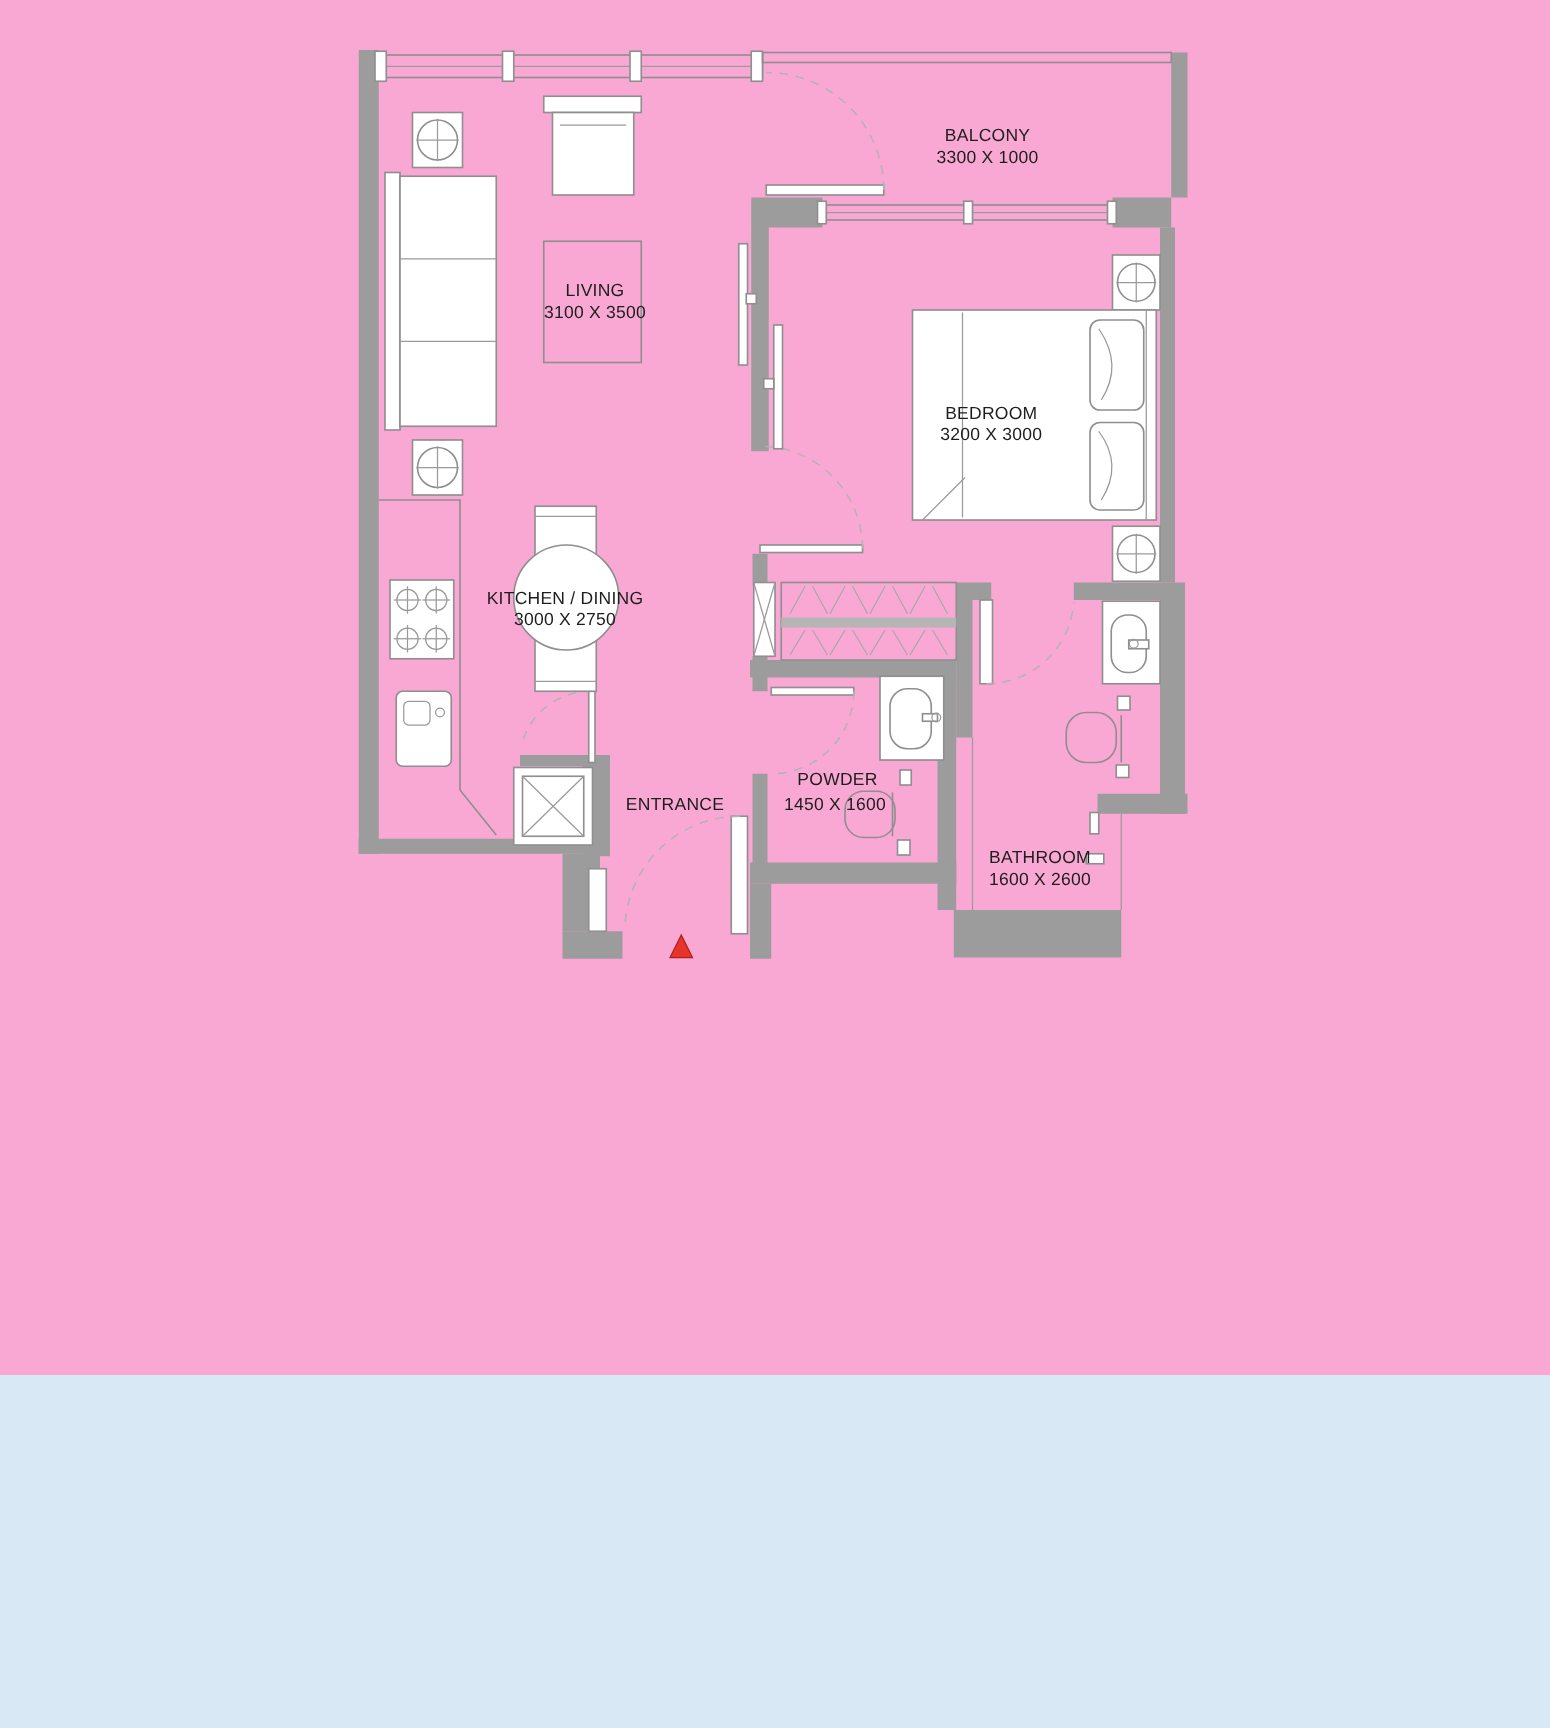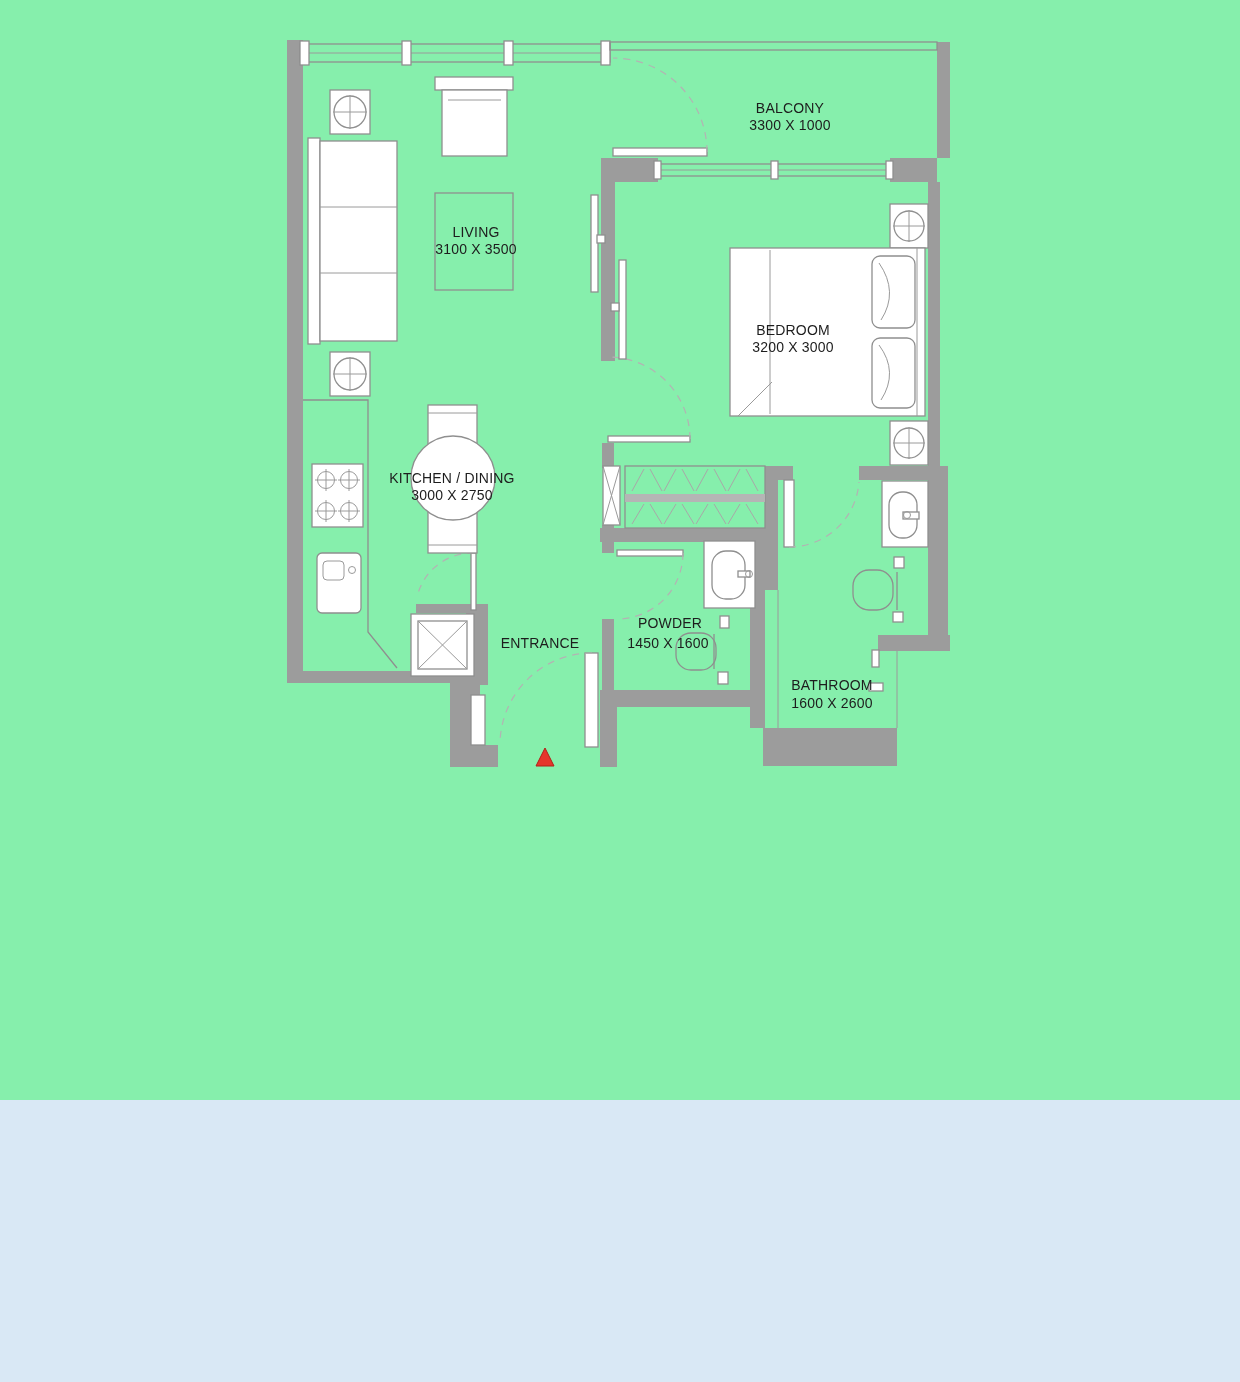--- a/index.html
+++ b/index.html
@@ -1,16 +1,16 @@
 <!DOCTYPE html>
 <html style="--panel: #d9e8f5; --ink: #2a3741; --wall: #9c9c9c; --red: #e5352b;"><head>
 <meta charset="utf-8">
 <style>
   html,body{margin:0;padding:0;background:#ffffff;}
-  .page{position:relative;width:1240px;height:1382px;background:#86efac;
+  .page{position:relative;width:1240px;height:1382px;background:#f9a8d4;
         font-family:"Liberation Sans",sans-serif;overflow:hidden;}
   svg text{font-family:"Liberation Sans",sans-serif;}
   .lbl{fill:#1d1d1d;font-size:14px;letter-spacing:.2px;}
   .walls rect{fill:var(--wall,#9c9c9c);}
   .shelf{fill:#b5b5b5;}
   .ln{stroke:#8f8f8f;stroke-width:1.3;fill:none;}
   .lnthin{stroke:#9a9a9a;stroke-width:1;fill:none;}
   .furn{stroke:#8f8f8f;stroke-width:1.3;fill:#ffffff;}
   .dash{stroke:#b3b3b3;stroke-width:1.2;fill:none;stroke-dasharray:7 6;}
   .hatch{stroke:#a8a8a8;stroke-width:1;fill:none;}

